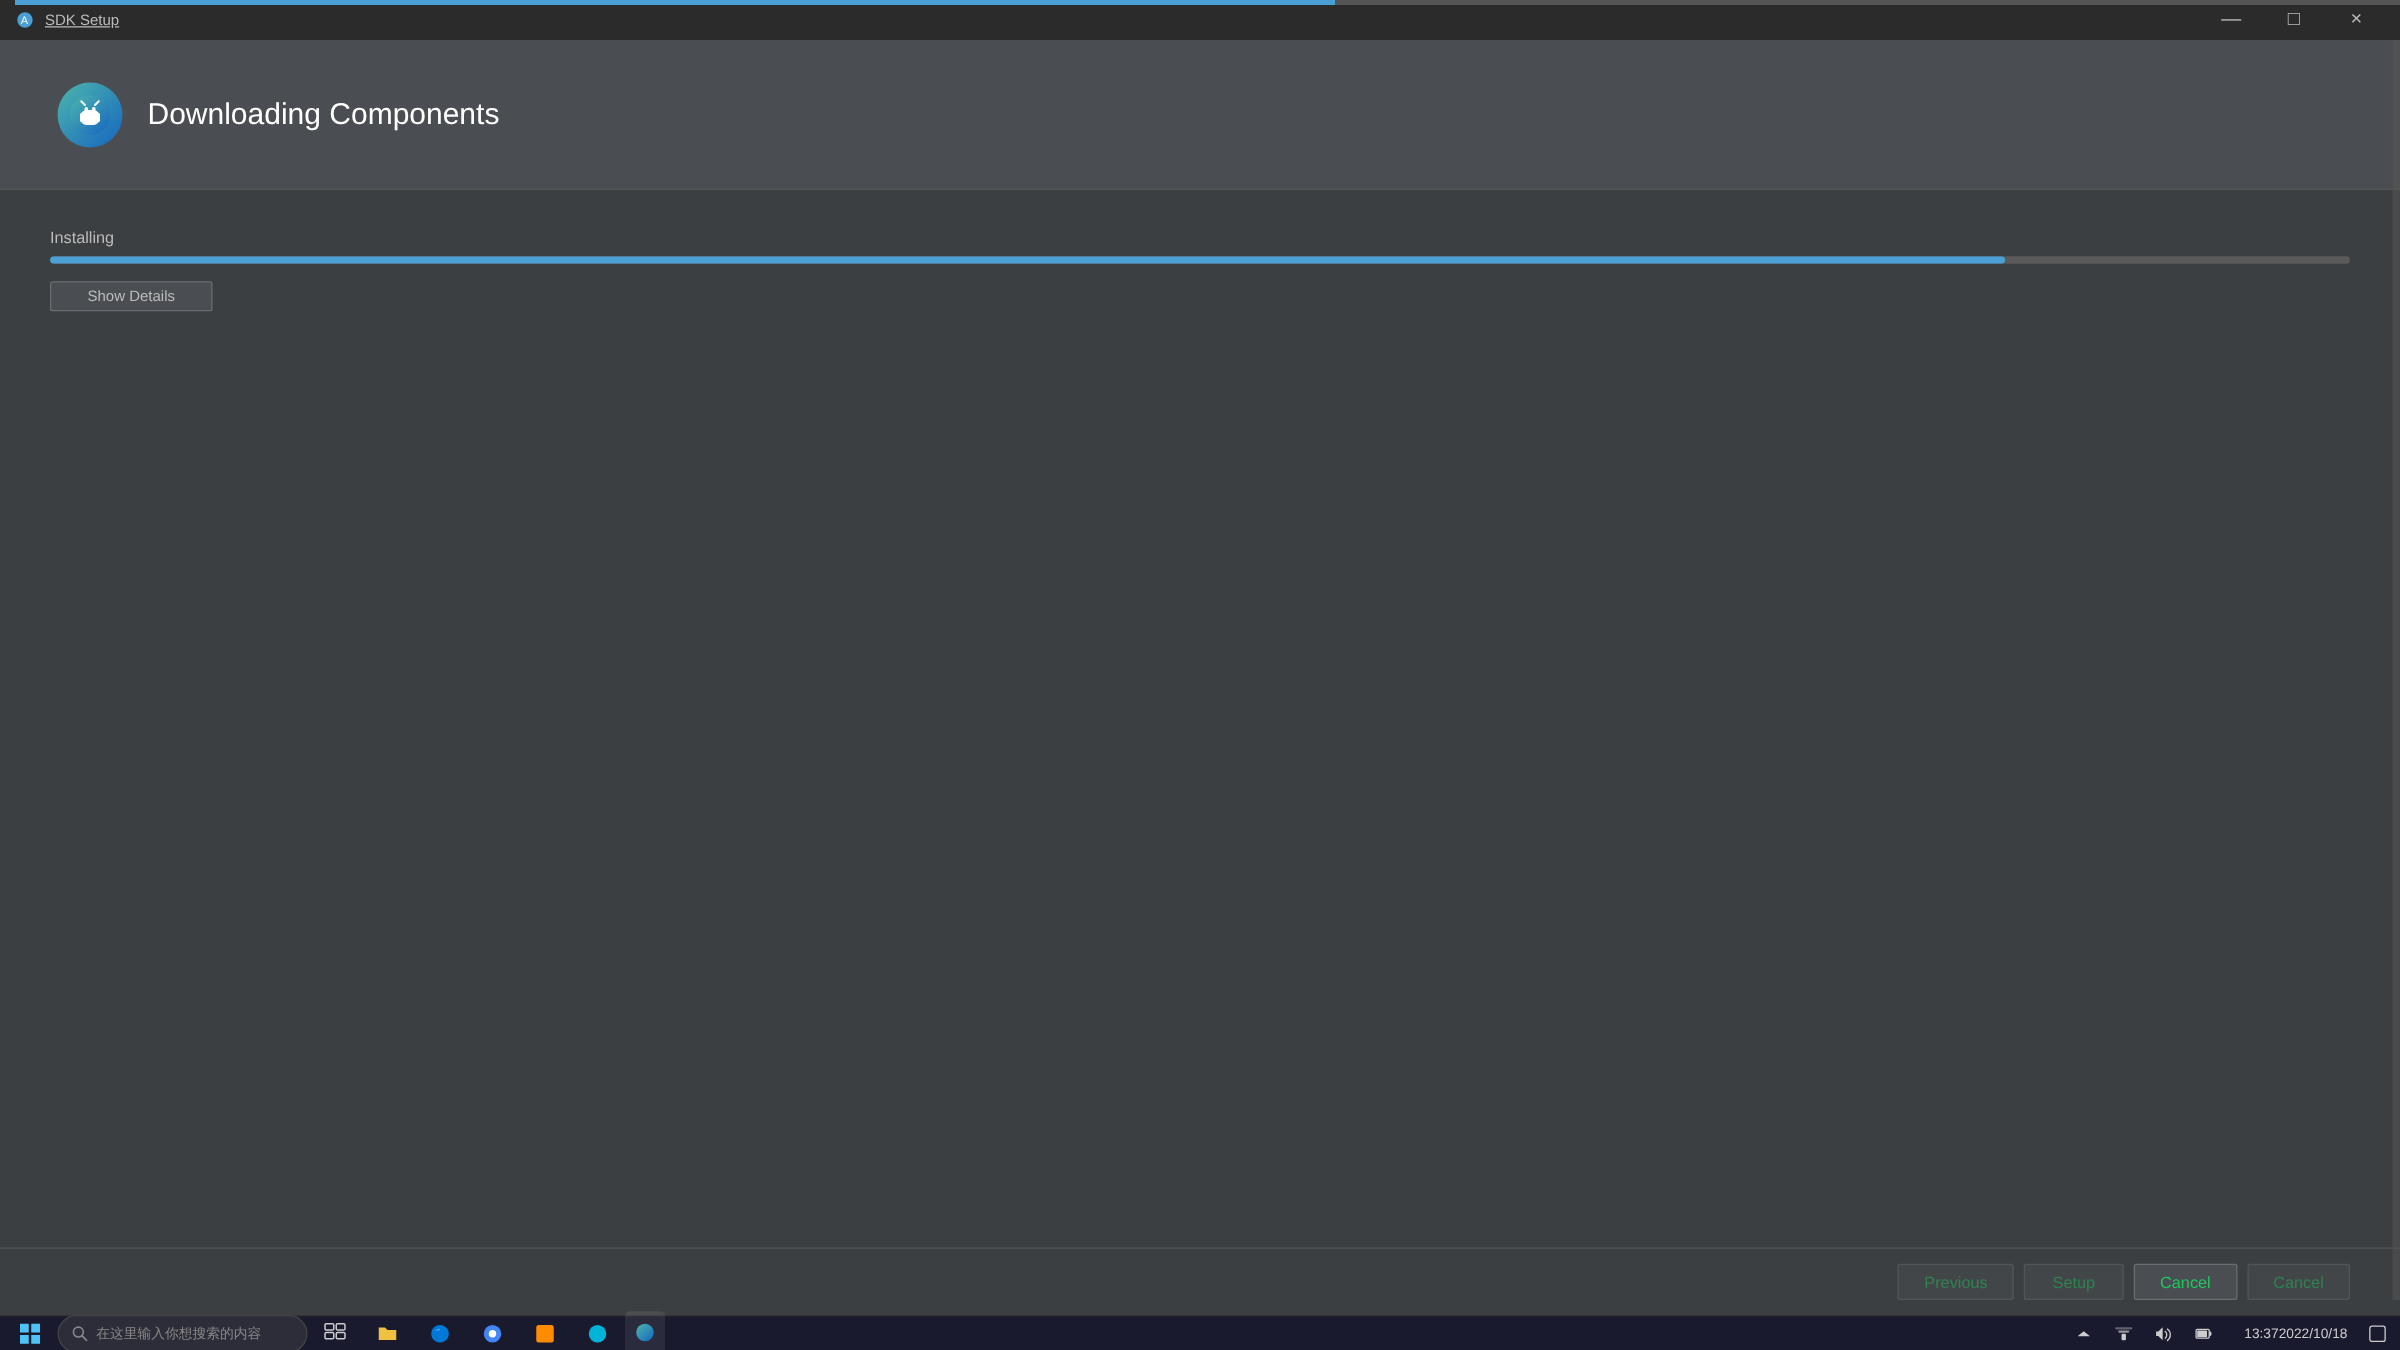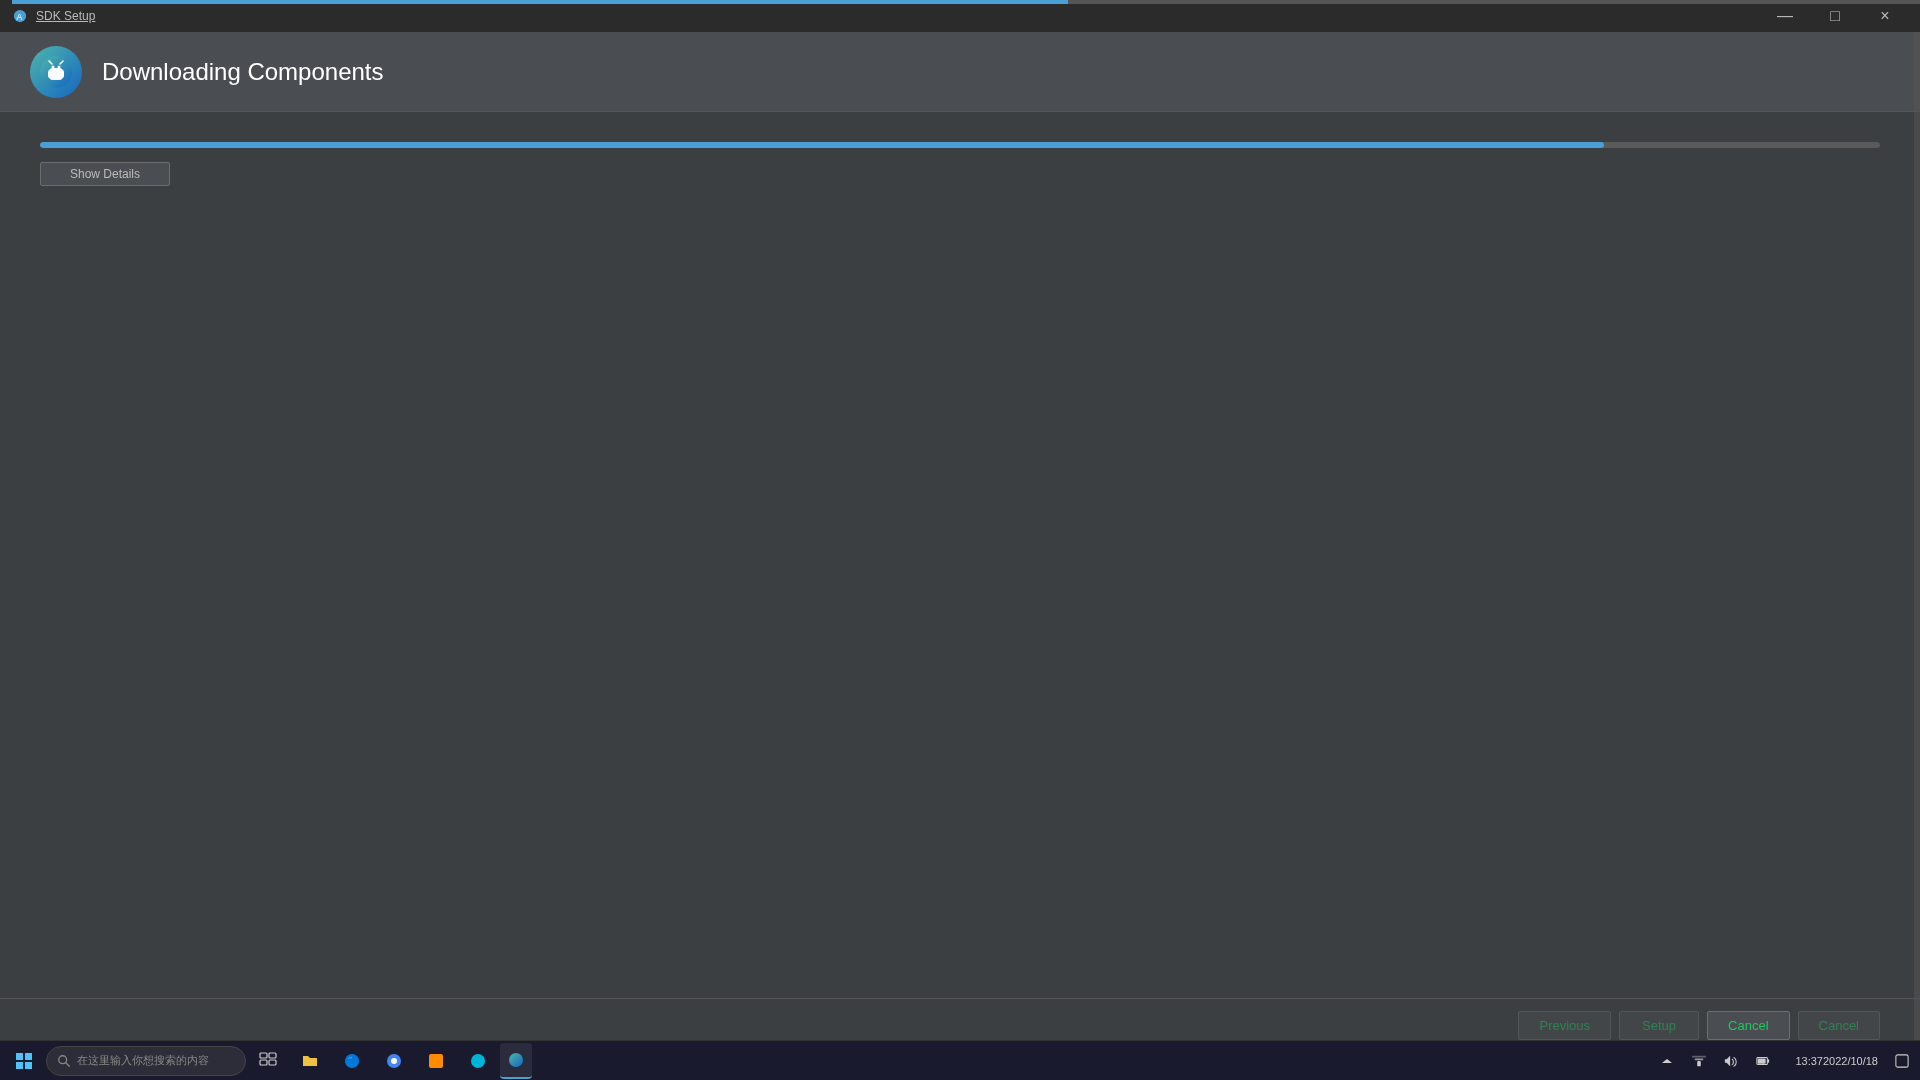--- a/index.html
+++ b/index.html
@@ -79,25 +79,25 @@
 
     .top-progress-fill {
       height: 100%;
       background: #4a9fd4;
       width: 55%;
     }
 
     
     .header {
       width: 100%;
-      height: 80px;
+      height: 120px;
       background: #4a4e52;
       display: flex;
       align-items: center;
-      padding: 0 30px;
+      padding: 0 46px;
       gap: 20px;
       border-bottom: 1px solid #555;
     }
 
     .header-logo {
       width: 52px;
       height: 52px;
       border-radius: 50%;
       background: linear-gradient(135deg, #4db6ac, #1565c0);
       display: flex;
@@ -188,21 +188,21 @@
       opacity: 0.5;
       cursor: default;
     }
 
     
     .taskbar {
       position: absolute;
       bottom: 0;
       left: 0;
       width: 100%;
-      height: 40px;
+      height: 28px;
       background: #1a1a2e;
       display: flex;
       align-items: center;
       padding: 0 4px;
       gap: 2px;
       z-index: 100;
       border-top: 1px solid #333;
     }
 
     .taskbar-start {
@@ -347,20 +347,21 @@
         <circle cx="21" cy="13" r="1.5"></circle>
         <line x1="14" y1="10" x2="11" y2="7" stroke="white" stroke-width="1.5" stroke-linecap="round"></line>
         <line x1="22" y1="10" x2="25" y2="7" stroke="white" stroke-width="1.5" stroke-linecap="round"></line>
       </g>
     </svg>
   </div>
   <h1 class="header-title">Downloading Components</h1>
 </div>
 
 <div class="main-content">
+  <div class="installing-label">Installing</div>
   <div class="progress-bar-container">
     <div class="progress-bar-fill" style="width: 85%;"></div>
   </div>
   <button class="show-details-btn">Show Details</button>
 </div>
 
 <div class="footer">
   <button class="footer-btn" disabled="">Previous</button>
   <button class="footer-btn" disabled="">Setup</button>
   <button class="footer-btn">Cancel</button>

